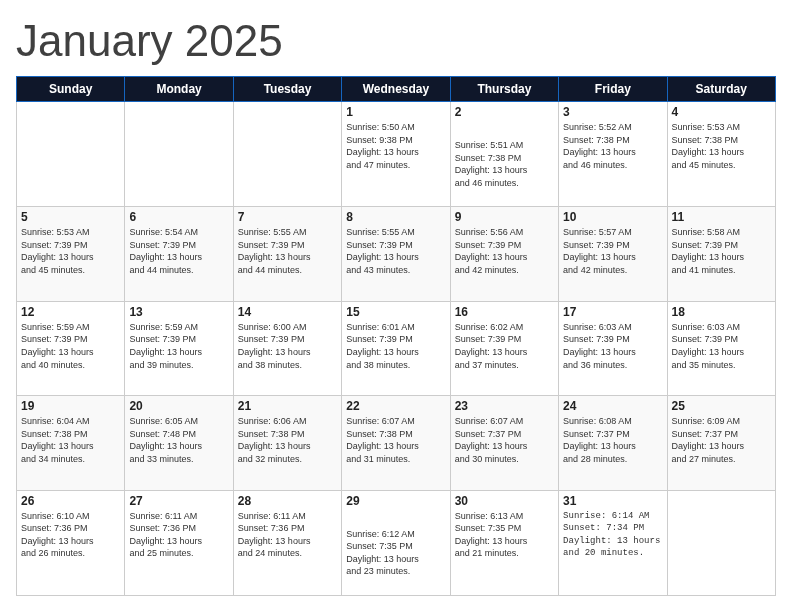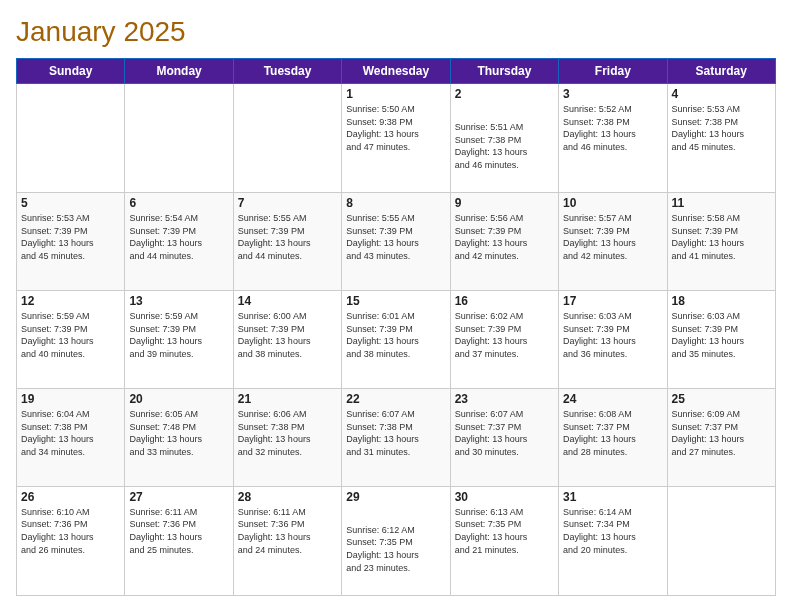--- a/index.html
+++ b/index.html
@@ -36,37 +36,37 @@
     .logo-general { color: #333; }
     .logo-blue { color: #1565c0; }
     .logo-icon {
       width: 22px;
       height: 22px;
     }
     .title-block {
       text-align: right;
     }
     .month-title {
-      font-size: 28px;
+      font-size: 44px;
       font-weight: normal;
-      color: #a16207;
+      color: #404040;
     }
     .subtitle {
       font-size: 14px;
       color: #555;
     }
     .calendar {
       flex: 1;
       border: 1px solid #ccc;
       border-collapse: collapse;
       width: 100%;
       table-layout: fixed;
     }
     .calendar th {
-      background-color: #4c1d95;
+      background-color: #0f172a;
       color: white;
       text-align: center;
       font-size: 12px;
       padding: 5px 2px;
       border: 1px solid #1565c0;
       font-weight: bold;
     }
     .calendar td {
       border: 1px solid #ccc;
       vertical-align: top;
@@ -334,21 +334,21 @@
           </td>
           <td>
             <div class="day-number">30</div>
             <div class="cell-info" style="white-space: pre-line;">Sunrise: 6:13 AM
 Sunset: 7:35 PM
 Daylight: 13 hours
 and 21 minutes.</div>
           </td>
           <td>
             <div class="day-number">31</div>
-            <div class="cell-info" style="white-space: pre-line;">Sunrise: 6:14 AM
+            <div class="cell-info" style="white-space: pre-line; font-family: Liberation Mono, monospace;">Sunrise: 6:14 AM
 Sunset: 7:34 PM
 Daylight: 13 hours
 and 20 minutes.</div>
           </td>
           <td class="empty-cell"></td>
         </tr>
       </tbody>
   </table>
 </div>
 

